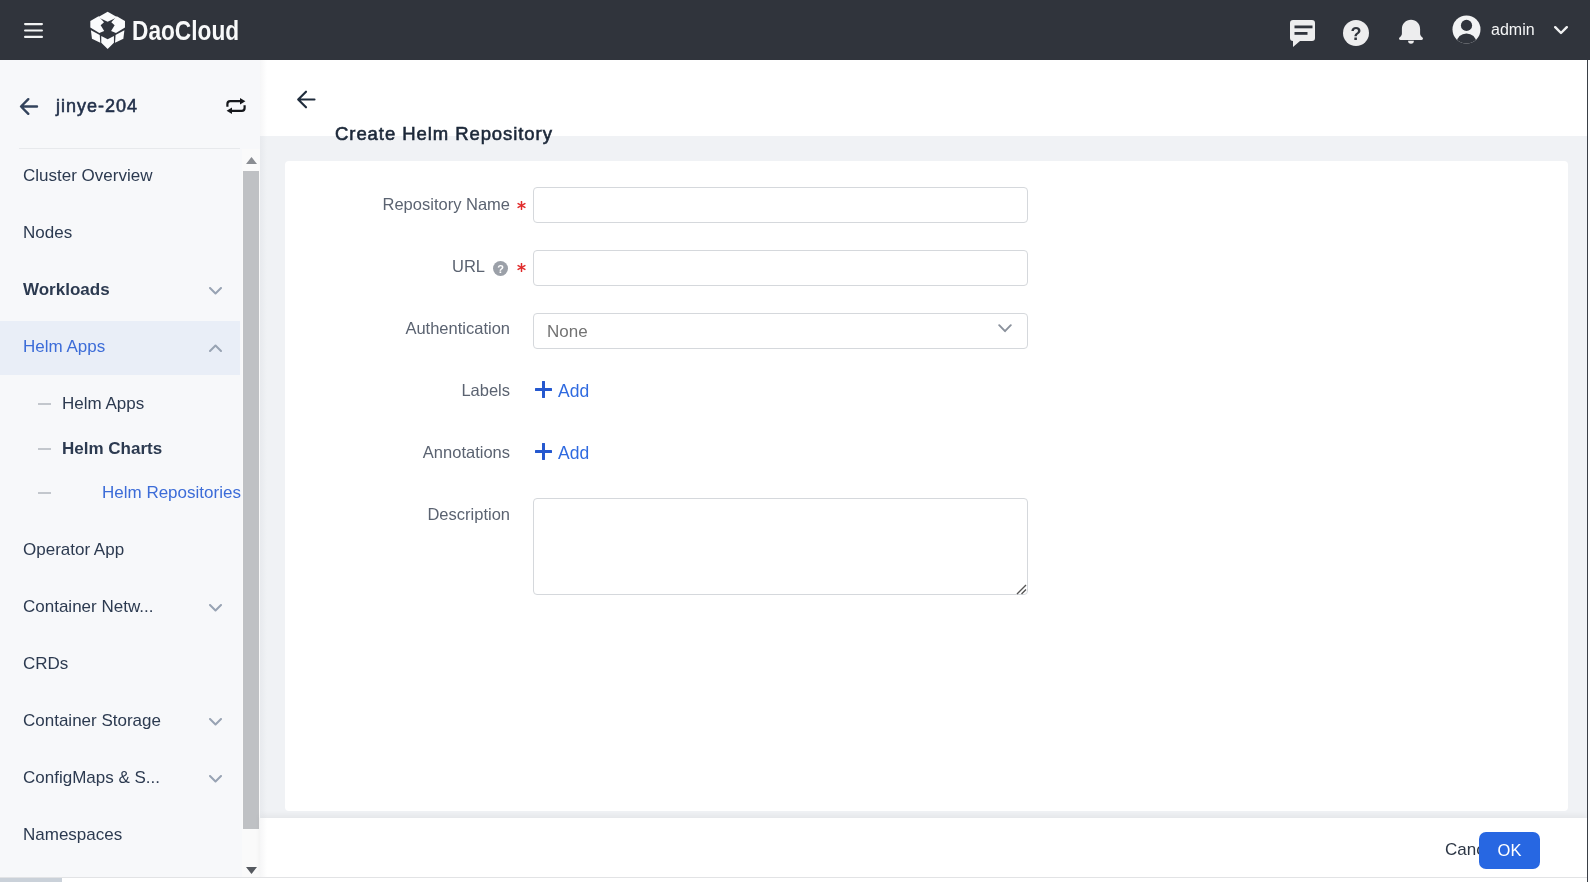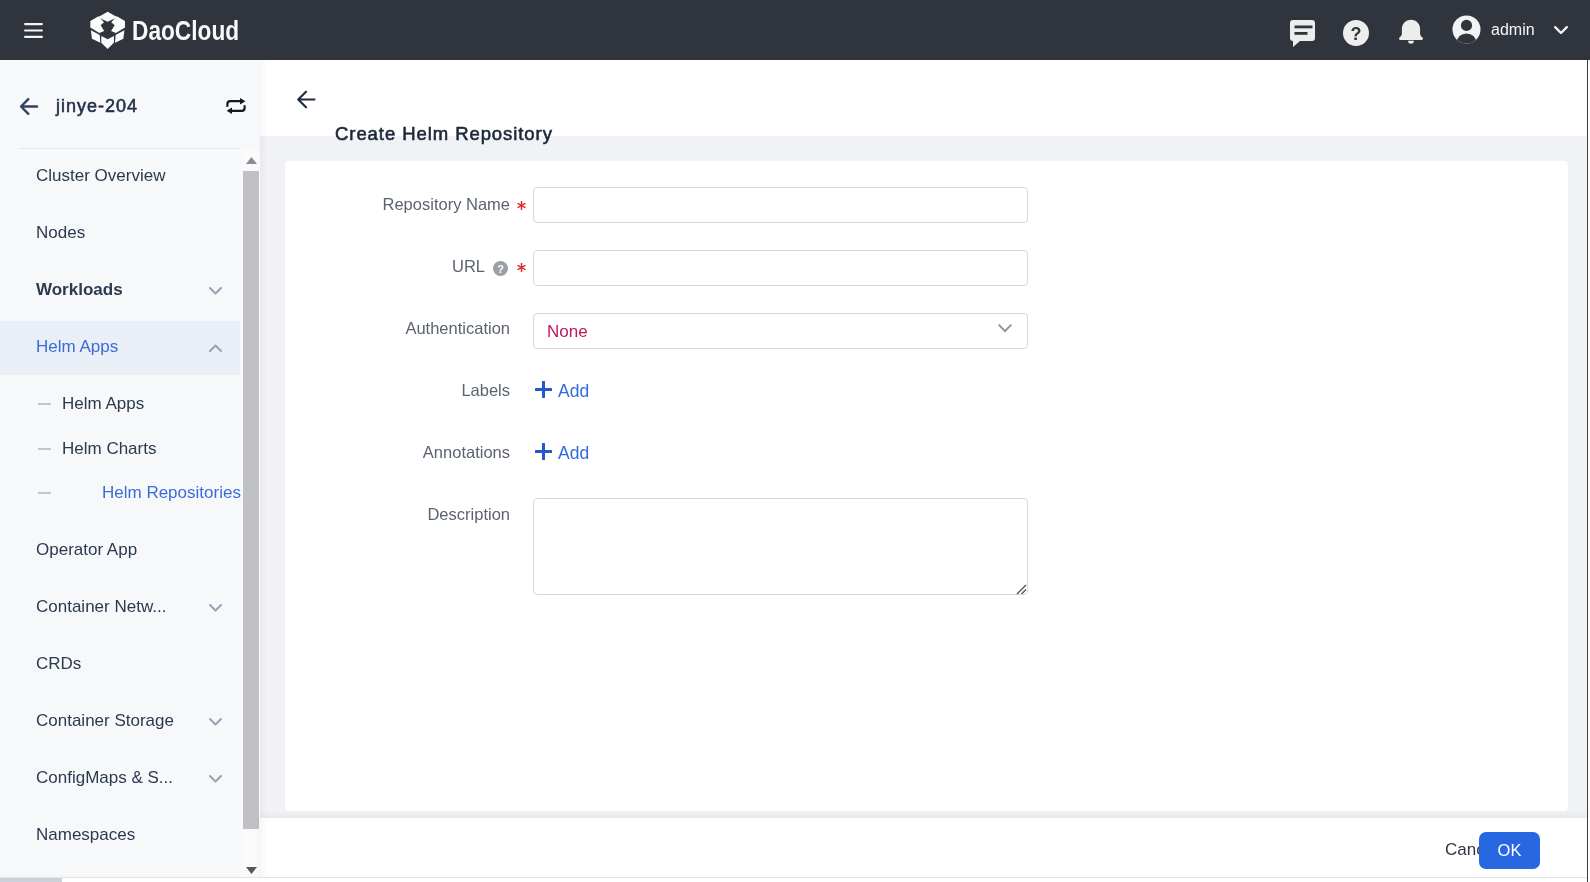--- a/index.html
+++ b/index.html
@@ -9,40 +9,40 @@
 
   
   #topbar { left:0; top:0; width:1590px; height:60px; background:#30343c; }
   #wordmark { left:132px; top:16px; font-size:27px; font-weight:700; color:#f8f9fa; transform:scaleX(0.84); transform-origin:left center; }
   #admin { left:1491px; top:21px; font-size:16px; color:#f5f6f7; }
 
   
   #sidebar { left:0; top:60px; width:260px; height:817px; background:#f7f8fa; }
   #sbheader-text { left:56px; top:96px; font-size:18px; font-weight:400; color:#22304a; letter-spacing:1.0px; -webkit-text-stroke:0.55px #22304a; }
   #sbdivider { left:19px; top:148px; width:221px; height:1px; background:#e7e9ec; }
-  .mi { position:absolute; left:36px; font-size:17px; color:#2c3a50; }
+  .mi { position:absolute; left:23px; font-size:17px; color:#2c3a50; }
   .mi-sub { left:62px; }
   .dash { position:absolute; left:38px; width:13px; height:2px; background:#c3c7cd; }
   #hl-row { left:0; top:321px; width:240px; height:54px; background:#e9eef7; }
   .blue { color:#3c6cd8; }
   .chev { position:absolute; }
 
   
   #sb-track { left:242px; top:149px; width:18px; height:728px; background:#fafafa; }
   #sb-thumb { left:242.5px; top:171px; width:16px; height:658px; background:#bfc1c4; }
 
   
   #mainhead { left:260px; top:60px; width:1327px; height:76px; background:#fff; }
   #graybg { left:260px; top:136px; width:1327px; height:682px; background:#f0f2f5; }
   #card { left:285px; top:161px; width:1283px; height:650px; background:#fff; border-radius:4px; }
   #title { left:335px; top:87px; font-size:18.5px; font-weight:400; color:#1c2839; letter-spacing:0.93px;margin-top:36px; -webkit-text-stroke:0.6px #1c2839; }
 
   .label { position:absolute; font-size:16.5px; color:#5b6371; text-align:right; width:200px; }
   .input { position:absolute; left:533px; width:495px; height:36px; background:#fff; border:1px solid #d5d8dc; border-radius:4px; }
-  #seltext { left:547px; top:321.5px; font-size:17px; color:#be185d; }
+  #seltext { left:547px; top:321.5px; font-size:17px; color:#737373; }
   .addtxt { position:absolute; left:558px; font-size:17.5px; color:#2f6ae0; }
 
   
   #footer { left:260px; top:818px; width:1327px; height:59px; background:#fff; box-shadow:0 -3px 6px rgba(0,0,0,0.05); }
   #cancel { left:1398px; top:840px; font-size:17px; color:#2c3645;margin-left:47px; }
   #okbtn { left:1479px; top:832px; width:61px; height:37px; background:#2767e2; border-radius:7px; color:#fff; font-size:16.5px; text-align:center; line-height:37px; }
 
   
   #bstrip { left:0; top:877px; width:1590px; height:5px; background:#fff; border-top:1px solid #e2e3e5; }
   #bthumb { left:0; top:878px; width:62px; height:4px; background:#cad1d9; }
@@ -125,21 +125,21 @@
 <div class="abs" id="sbdivider"></div>
 
 <div class="abs" id="hl-row"></div>
 <div class="abs mi" style="top:166px;">Cluster Overview</div>
 <div class="abs mi" style="top:223px;">Nodes</div>
 <div class="abs mi" style="top:280px;font-weight:bold;">Workloads</div>
 <div class="abs mi blue" style="top:337px;">Helm Apps</div>
 <div class="abs dash" style="top:403px;"></div>
 <div class="abs mi mi-sub" style="top:394px;">Helm Apps</div>
 <div class="abs dash" style="top:448px;"></div>
-<div class="abs mi mi-sub" style="top:439px;">Helm Charts</div>
+<div class="abs mi mi-sub" style="top:439px;font-weight:bold;">Helm Charts</div>
 <div class="abs dash" style="top:492px;"></div>
 <div class="abs mi mi-sub blue" style="top:483px;margin-left:40px;">Helm Repositories</div>
 <div class="abs mi" style="top:540px;">Operator App</div>
 <div class="abs mi" style="top:597px;">Container Netw...</div>
 <div class="abs mi" style="top:654px;">CRDs</div>
 <div class="abs mi" style="top:711px;">Container Storage</div>
 <div class="abs mi" style="top:768px;">ConfigMaps &amp; S...</div>
 <div class="abs mi" style="top:825px;">Namespaces</div>
 
 <svg class="chev" style="left:208.5px; top:287px;" width="13" height="8" viewBox="0 0 13 8">

